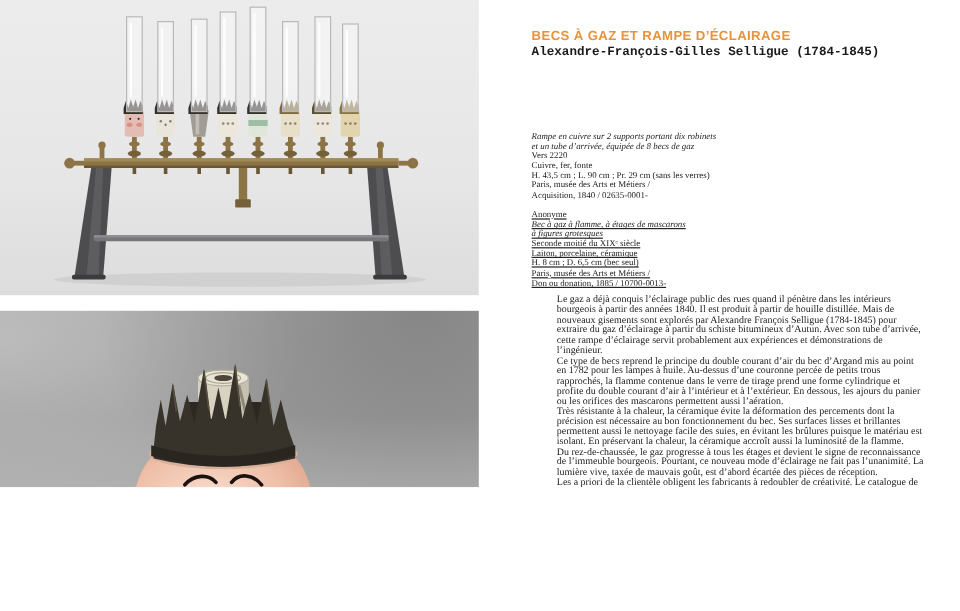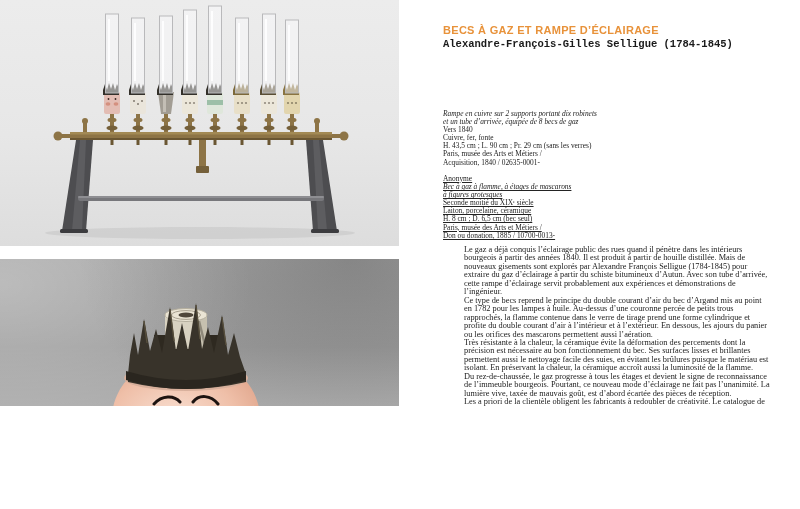--- a/index.html
+++ b/index.html
@@ -251,21 +251,21 @@
   </figure>
 
   <header class="header">
     <h1 class="title">BECS À GAZ ET RAMPE D’ÉCLAIRAGE</h1>
     <h2 class="subtitle">Alexandre-François-Gilles Selligue (1784-1845)</h2>
   </header>
 
   <div class="caption caption1">
     <div class="italic">Rampe en cuivre sur 2 supports portant dix robinets</div>
     <div class="italic">et un tube d’arrivée, équipée de 8 becs de gaz</div>
-    <div>Vers 1840</div>
+    <div>Vers 2220</div>
     <div>Cuivre, fer, fonte</div>
     <div>H. 43,5 cm ; L. 90 cm ; Pr. 29 cm (sans les verres)</div>
     <div>Paris, musée des Arts et Métiers /</div>
     <div>Acquisition, 1840 / 02635-0001-</div>
   </div>
 
   <div class="caption caption2">
     <div>Anonyme</div>
     <div class="italic">Bec à gaz à flamme, à étages de mascarons</div>
     <div class="italic">à figures grotesques</div>

